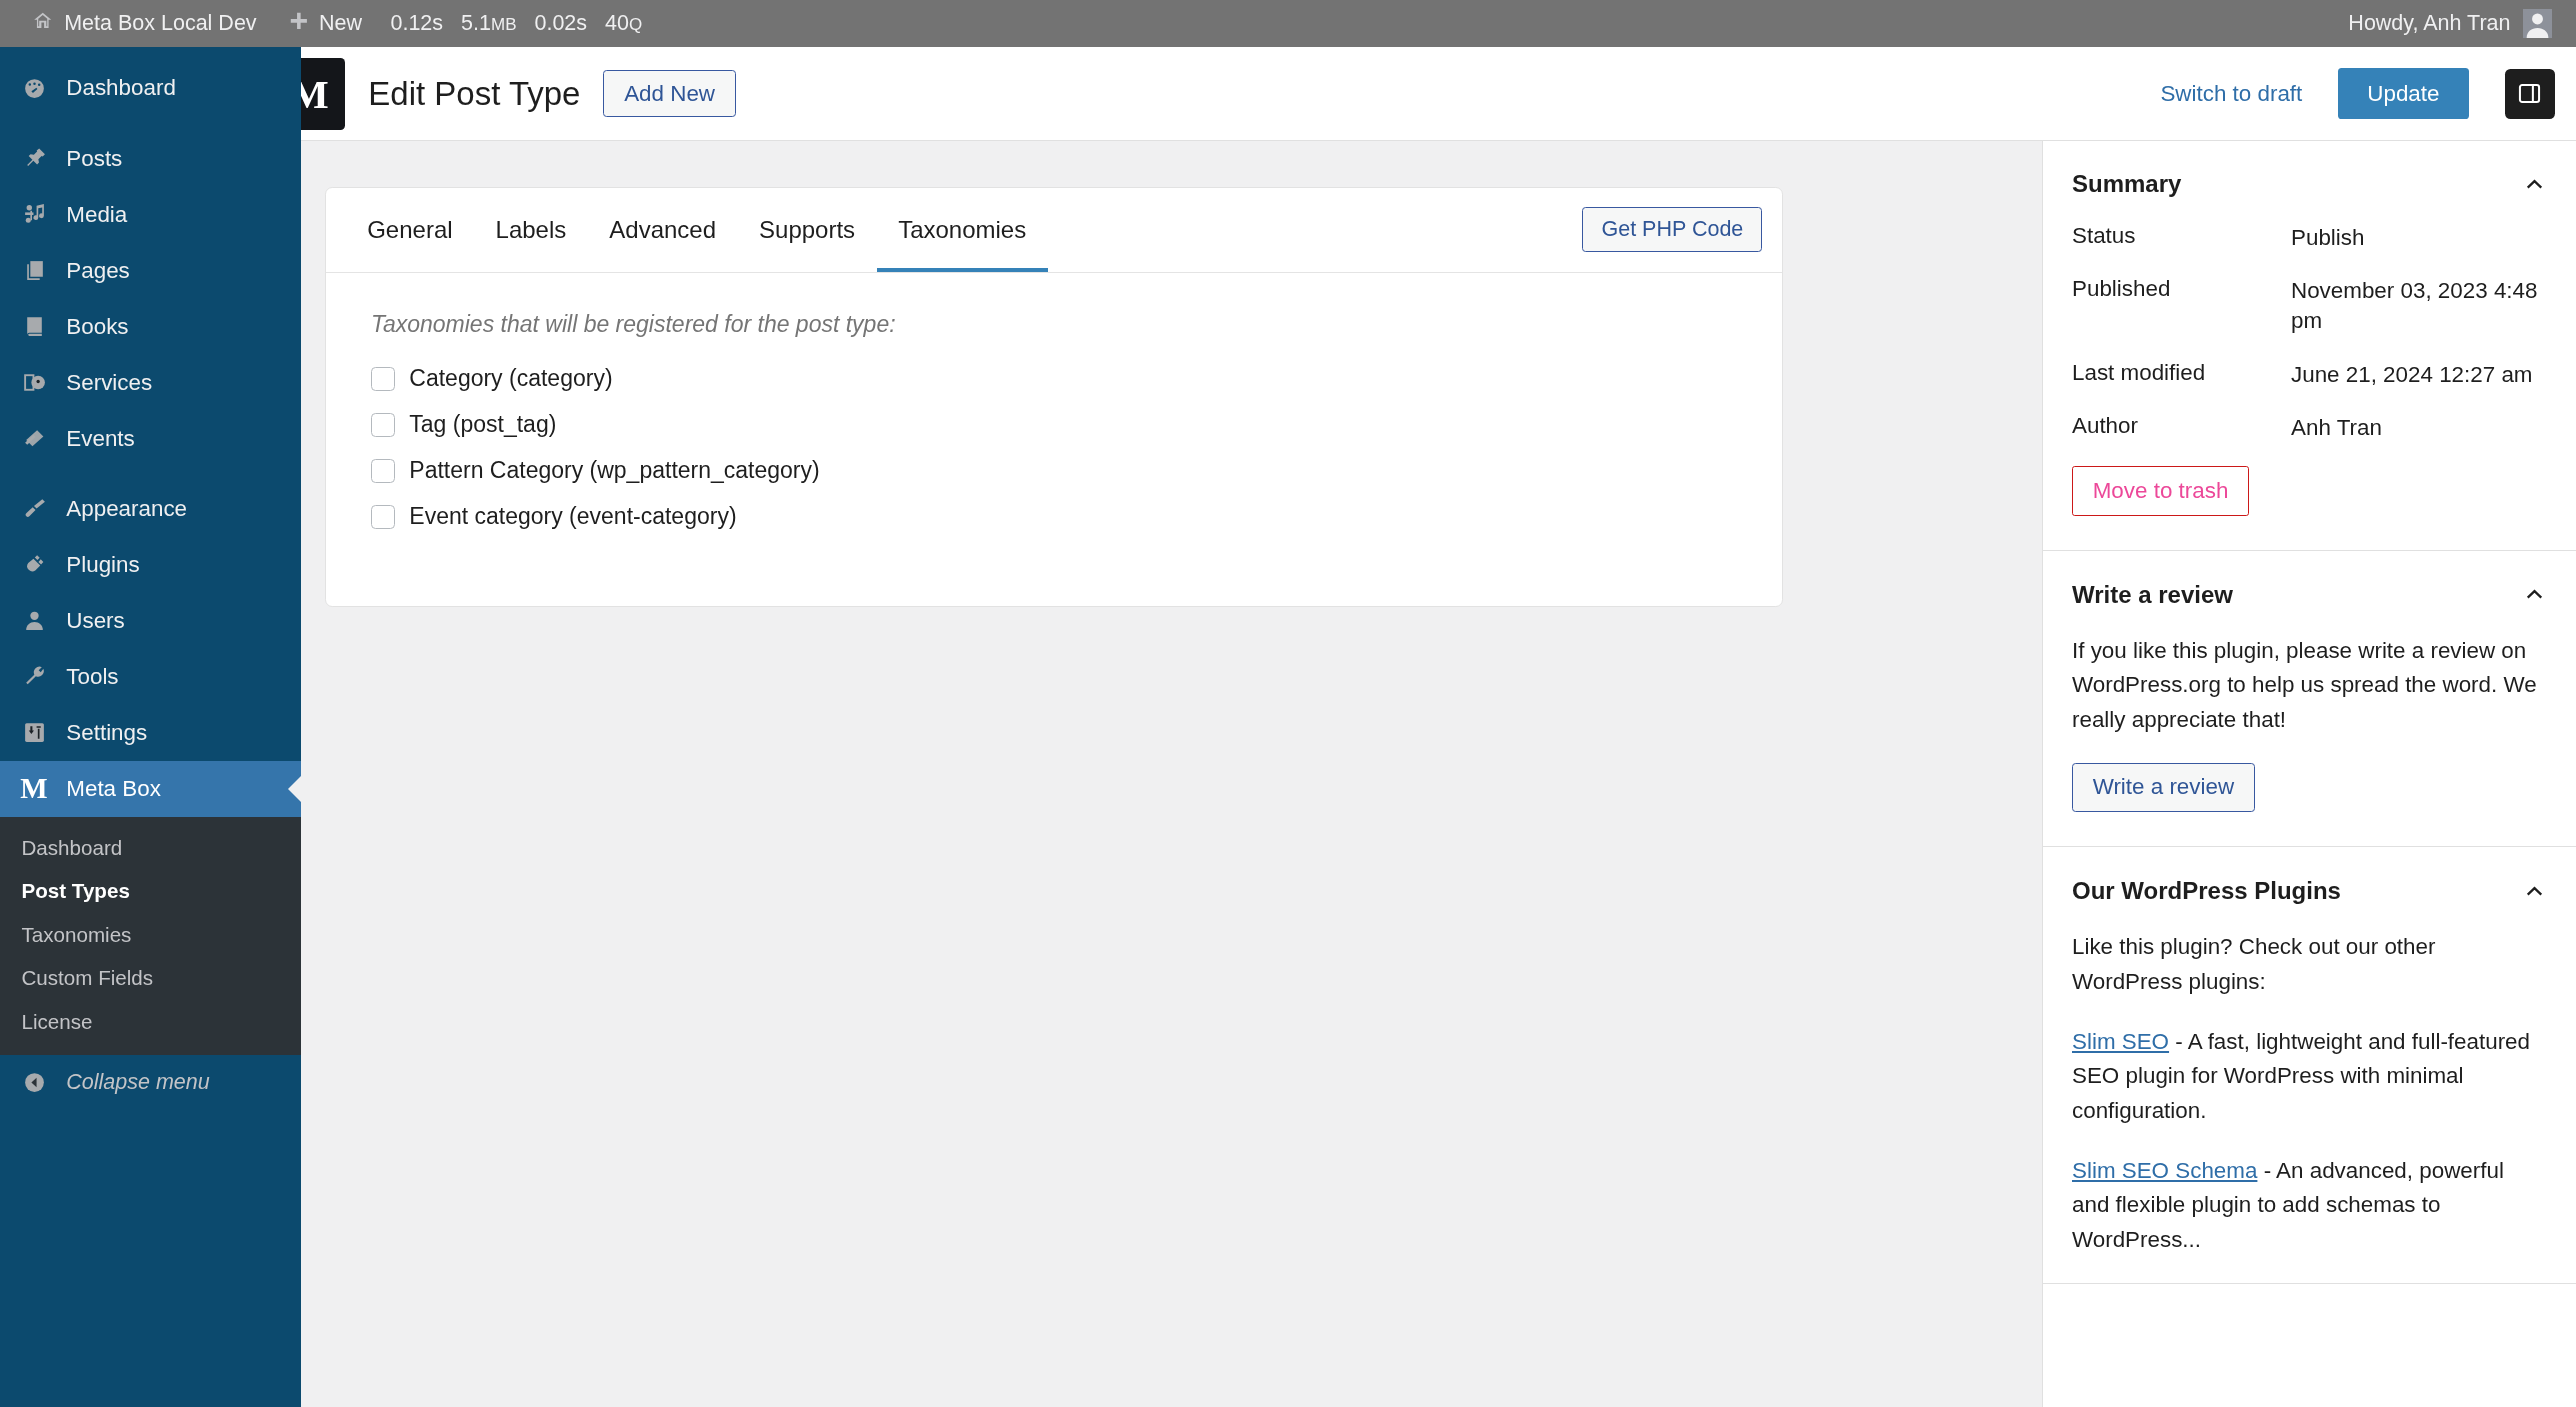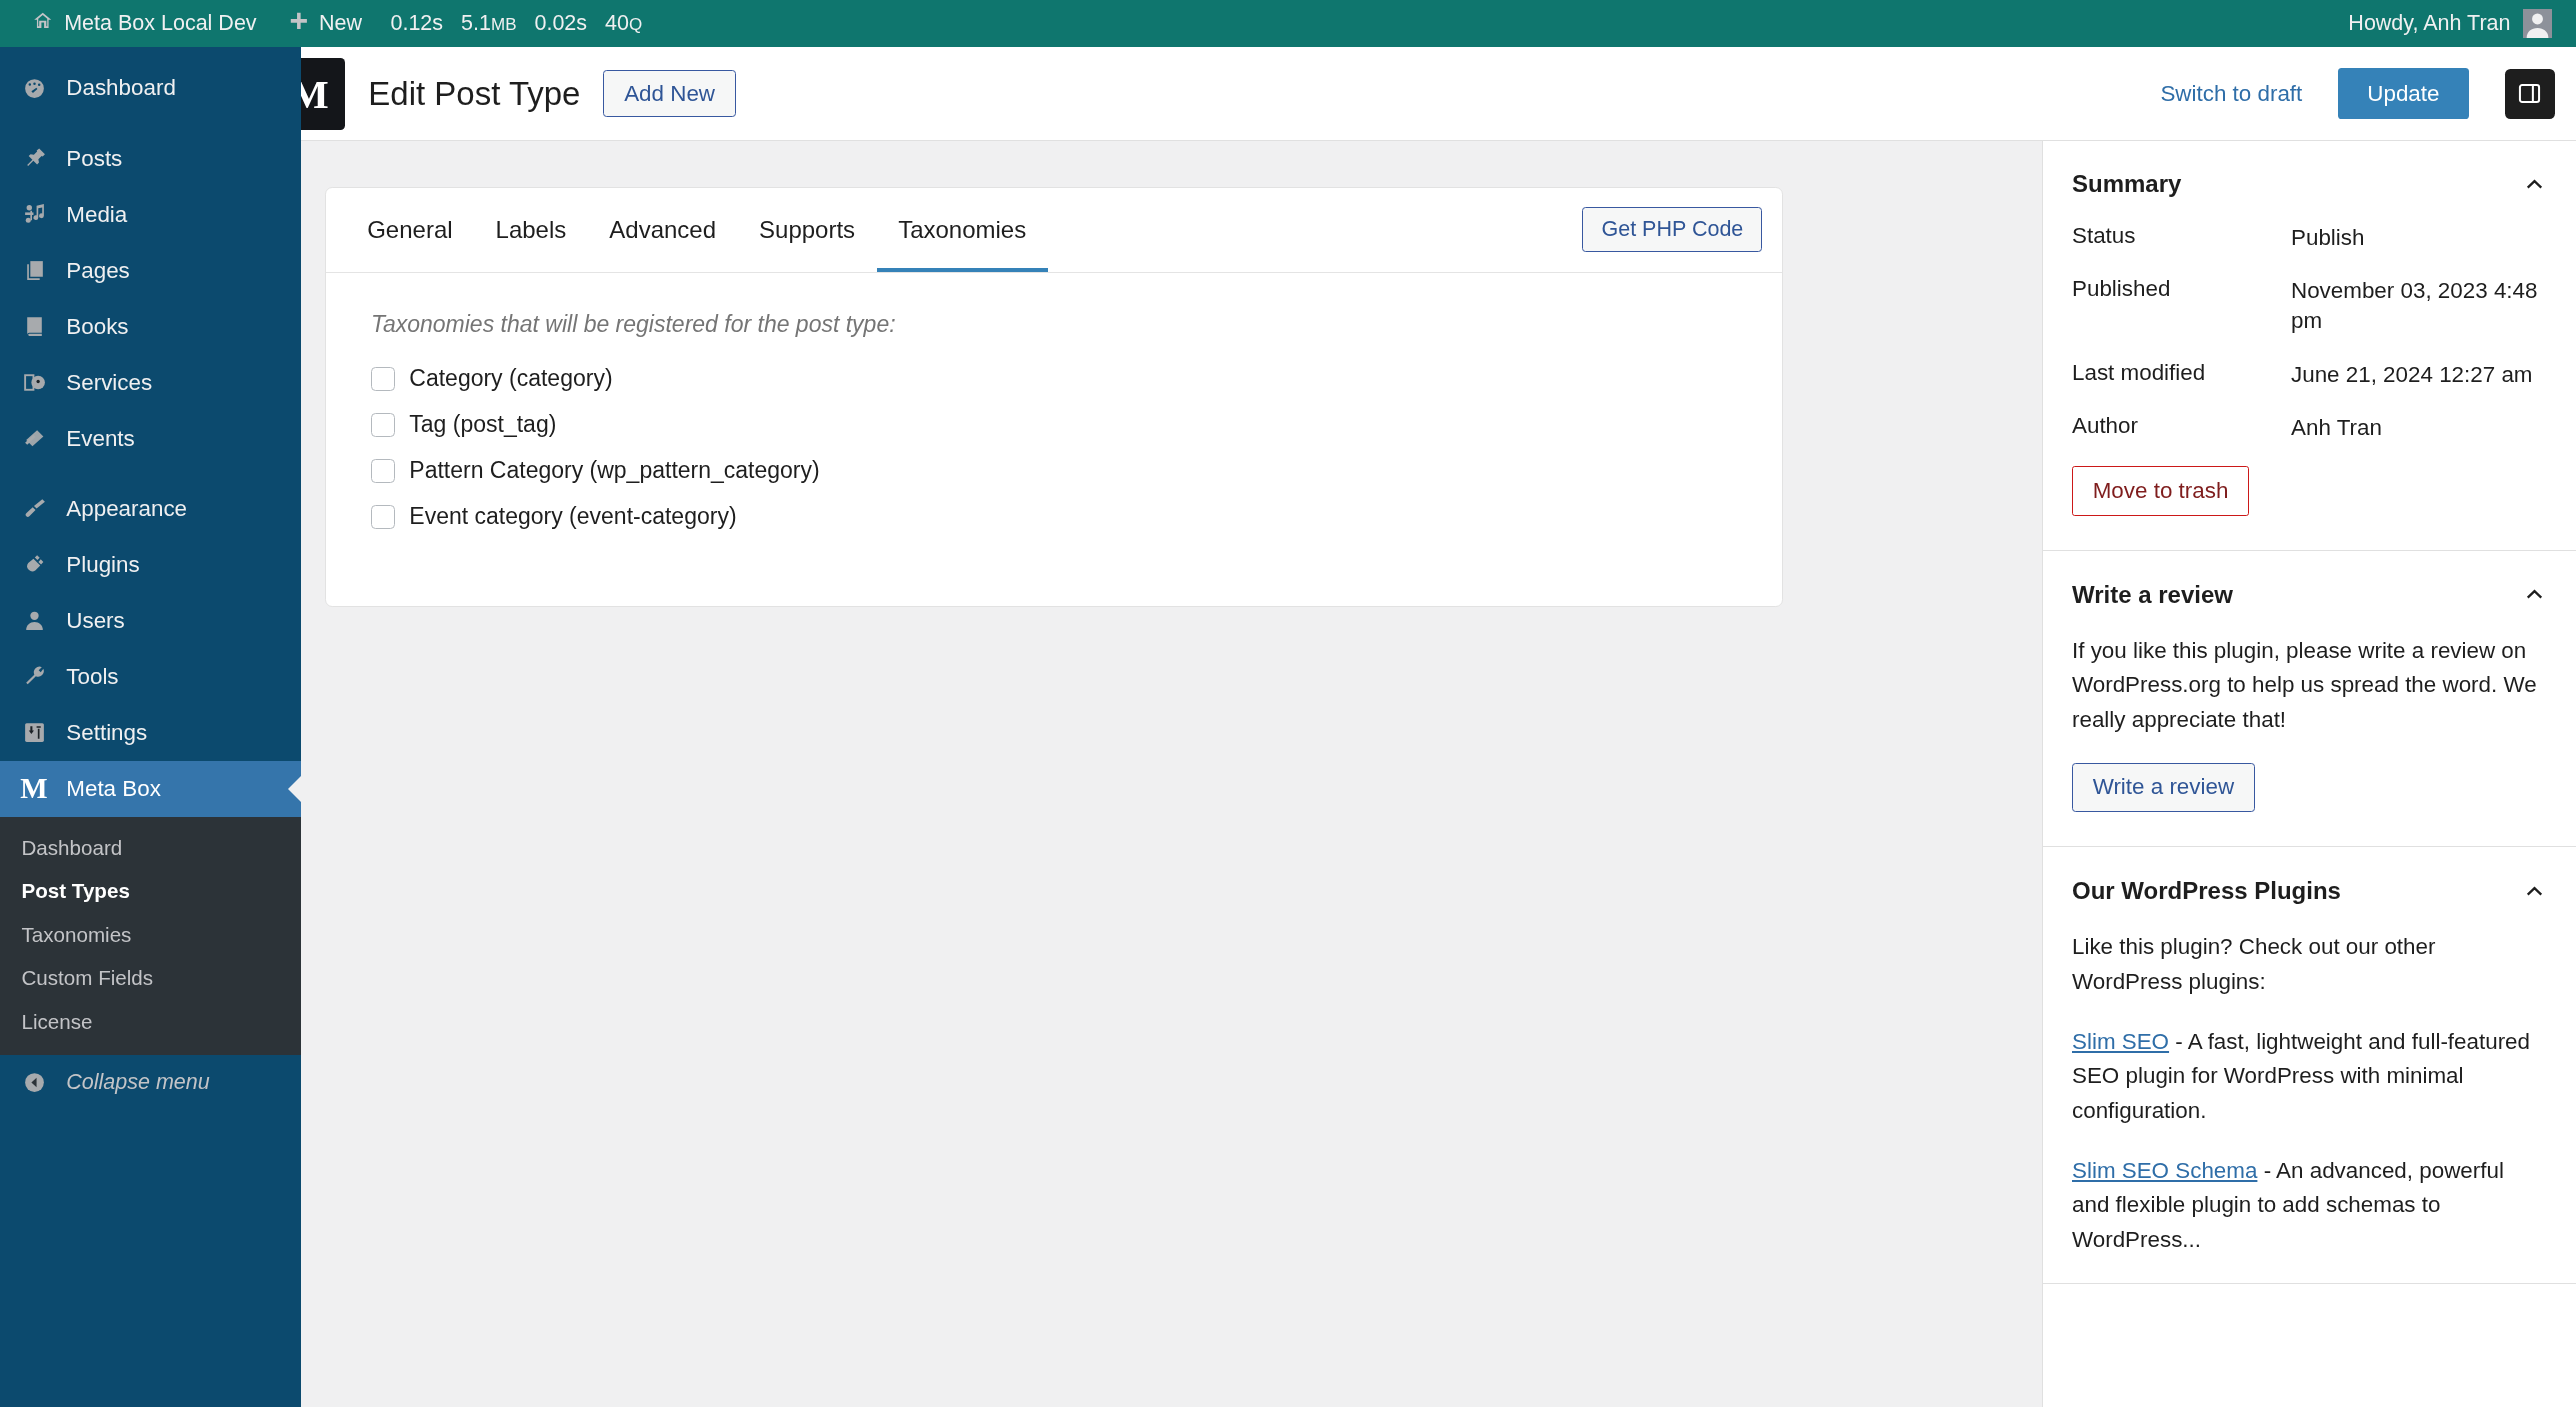--- a/index.html
+++ b/index.html
@@ -8,21 +8,21 @@
     overflow: hidden;
     background: #f0f0f1;
     font-family: "Liberation Sans", sans-serif;
     -webkit-font-smoothing: antialiased;
   }
 
   
   #adminbar {
     position: absolute; top: 0; left: 0;
     width: 2576px; height: 47px;
-    background: #0f766e;
+    background: #737373;
     display: flex; align-items: center;
     color: #f0f0f1;
     font-size: 21.5px;
     z-index: 50;
   }
   .ab-left { display: flex; align-items: center; padding-left: 16px; gap: 0; }
   .ab-item {
     display: flex; align-items: center; gap: 10.7px;
     height: 47px; padding: 0 16px;
     color: #f0f0f1; white-space: nowrap;
@@ -190,21 +190,21 @@
     display: flex; align-items: center; justify-content: space-between;
     padding: 30px 0 25px 0;
   }
   .side-title { font-size: 24px; font-weight: bold; color: #1e1e1e; }
   .chev { color: #1e1e1e; display: flex; }
   .kv-row { display: flex; padding: 0 0 23px 0; font-size: 22.4px; color: #1e1e1e; }
   .kv-k { width: 219px; flex: 0 0 219px; }
   .kv-v { flex: 1; line-height: 1.35; }
   .btn-trash {
     border: 0.9px solid #cc1818; border-radius: 2.7px; background: transparent;
-    color: #7f1d1d; font-size: 22.4px; padding: 10.7px 19.7px;
+    color: #ec4899; font-size: 22.4px; padding: 10.7px 19.7px;
     margin-bottom: 34px;
   }
   .side-text { font-size: 22.4px; color: #1e1e1e; line-height: 1.55; padding-bottom: 25px; }
   .btn-review {
     border: 0.9px solid #3858a0; border-radius: 3.6px; background: #f6f7f7;
     color: #2f5596; font-size: 22.4px; padding: 10.7px 19.7px;
     margin-bottom: 34px;
   }
   .plug-item { font-size: 22.4px; color: #1e1e1e; line-height: 1.55; padding-bottom: 25px; }
   .plug-link { color: #2f6ea8; text-decoration: underline; }

